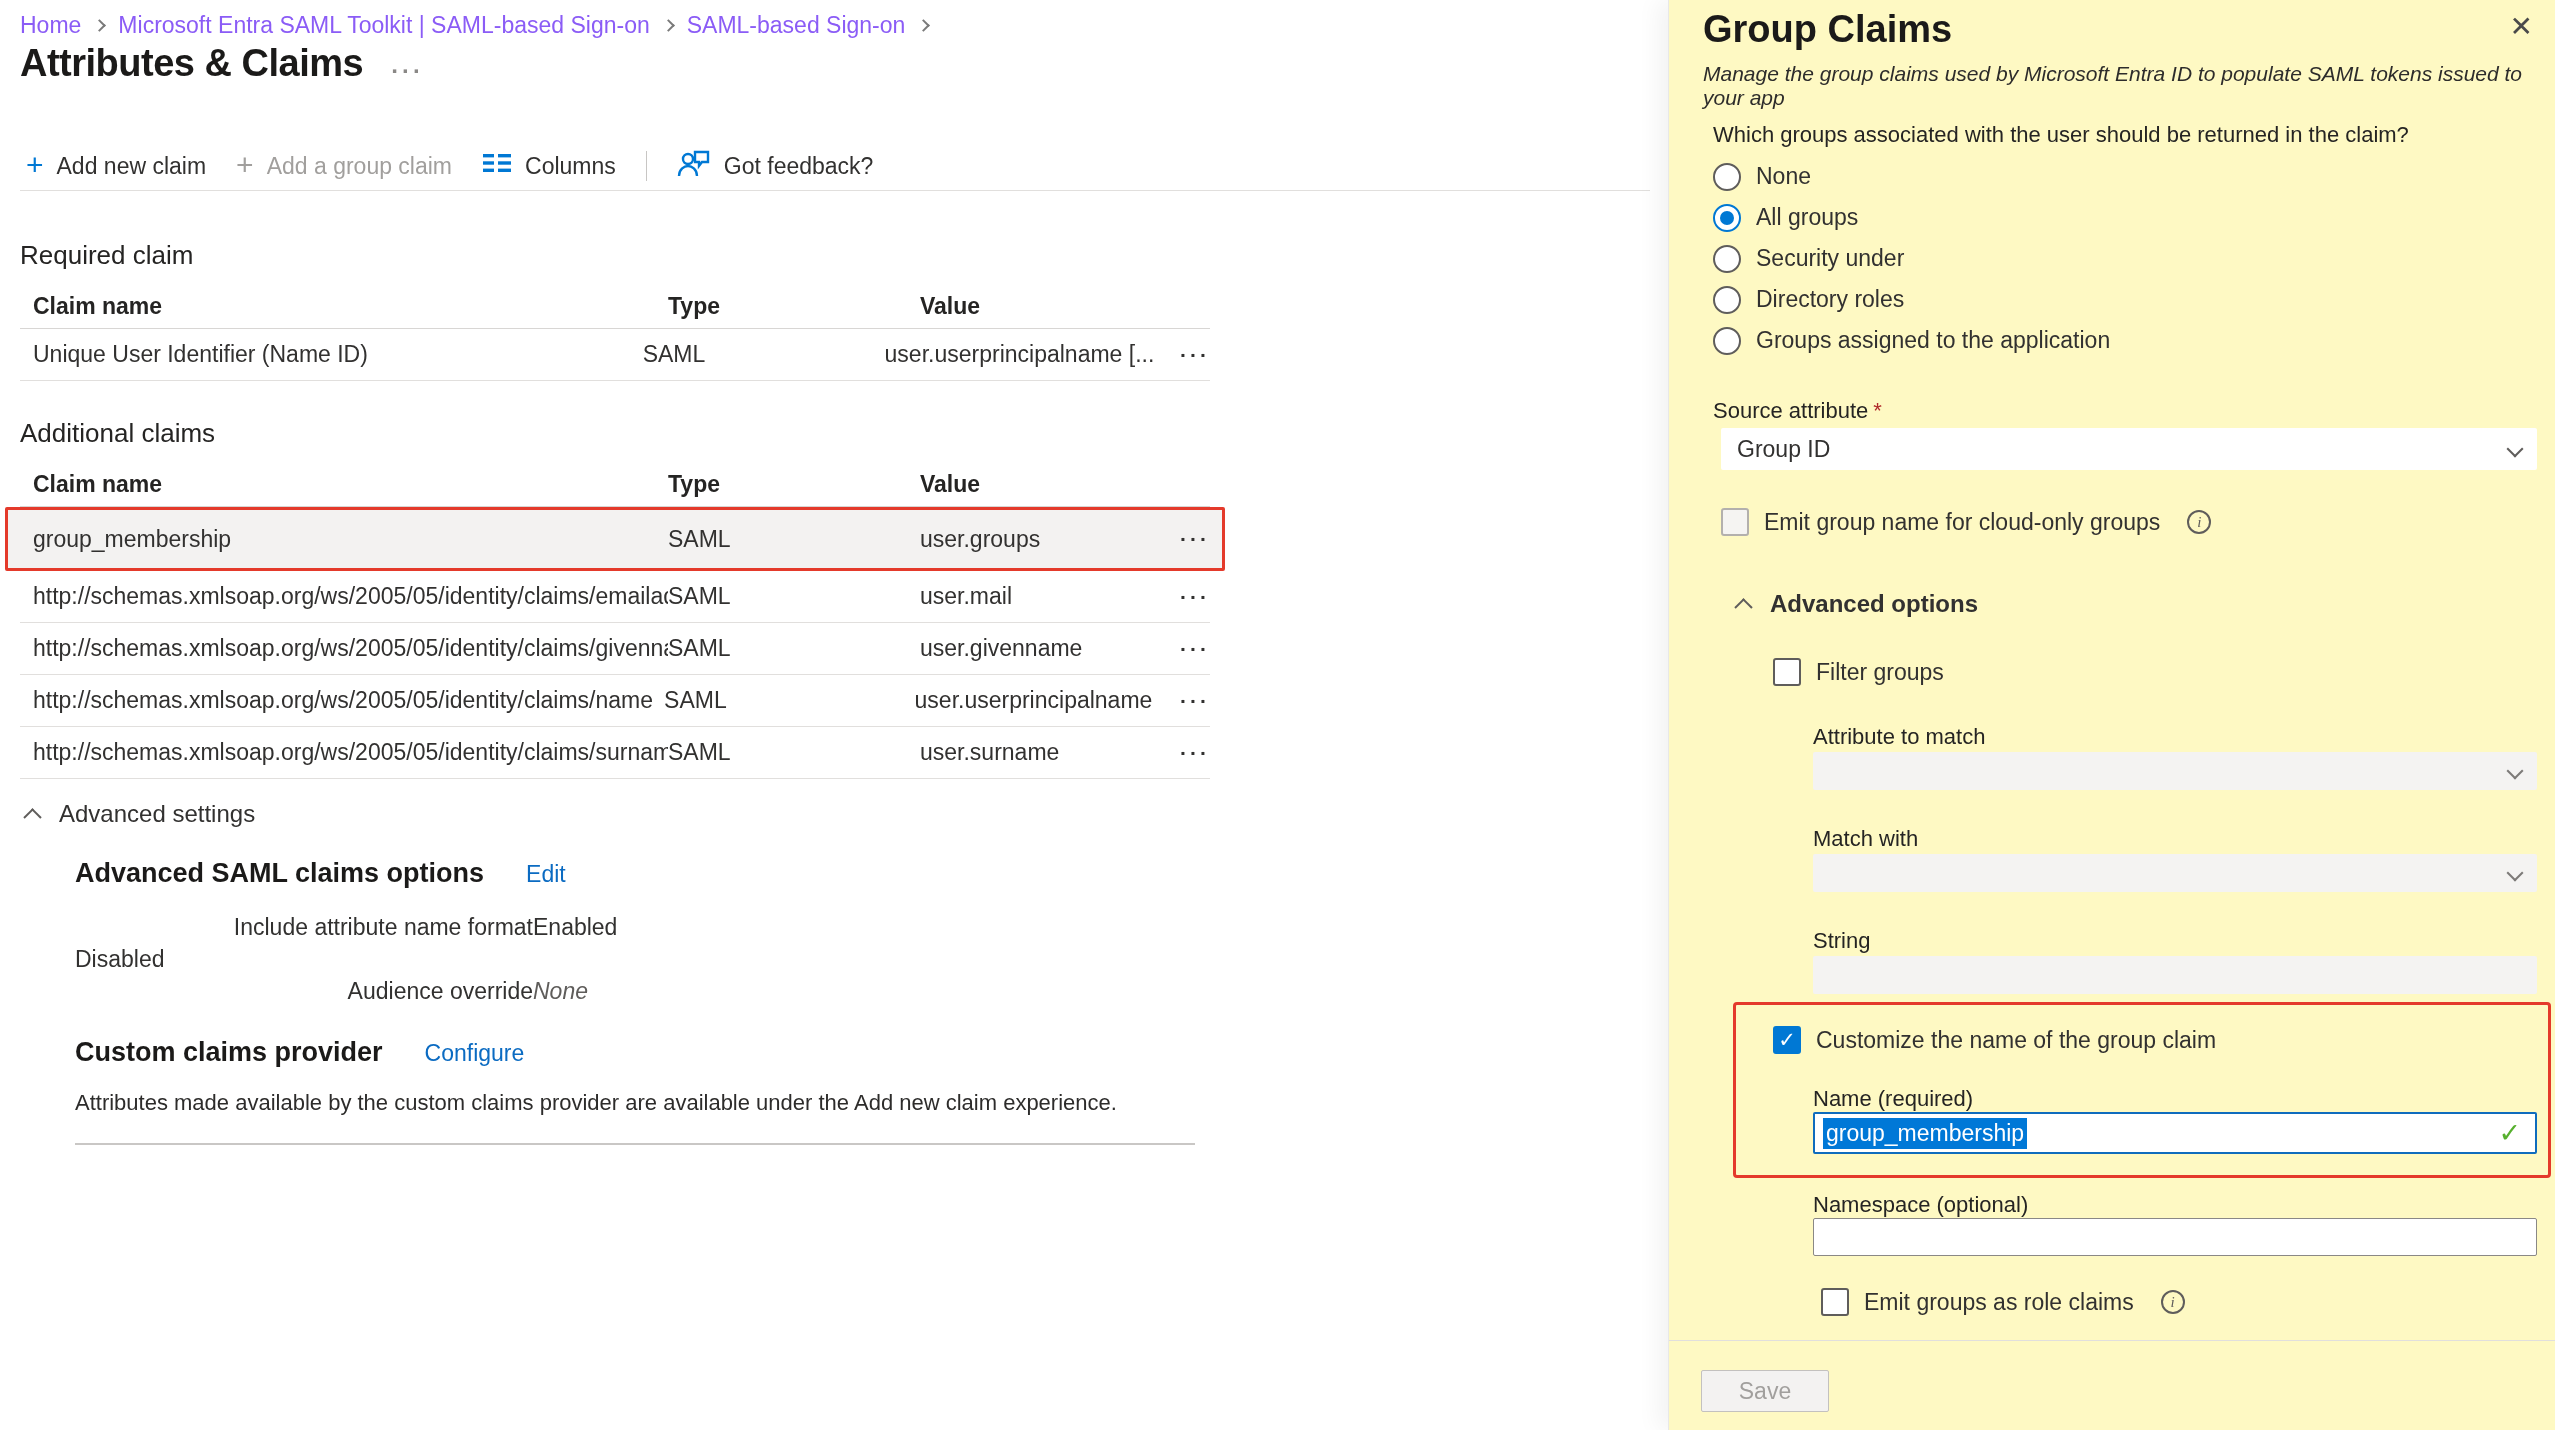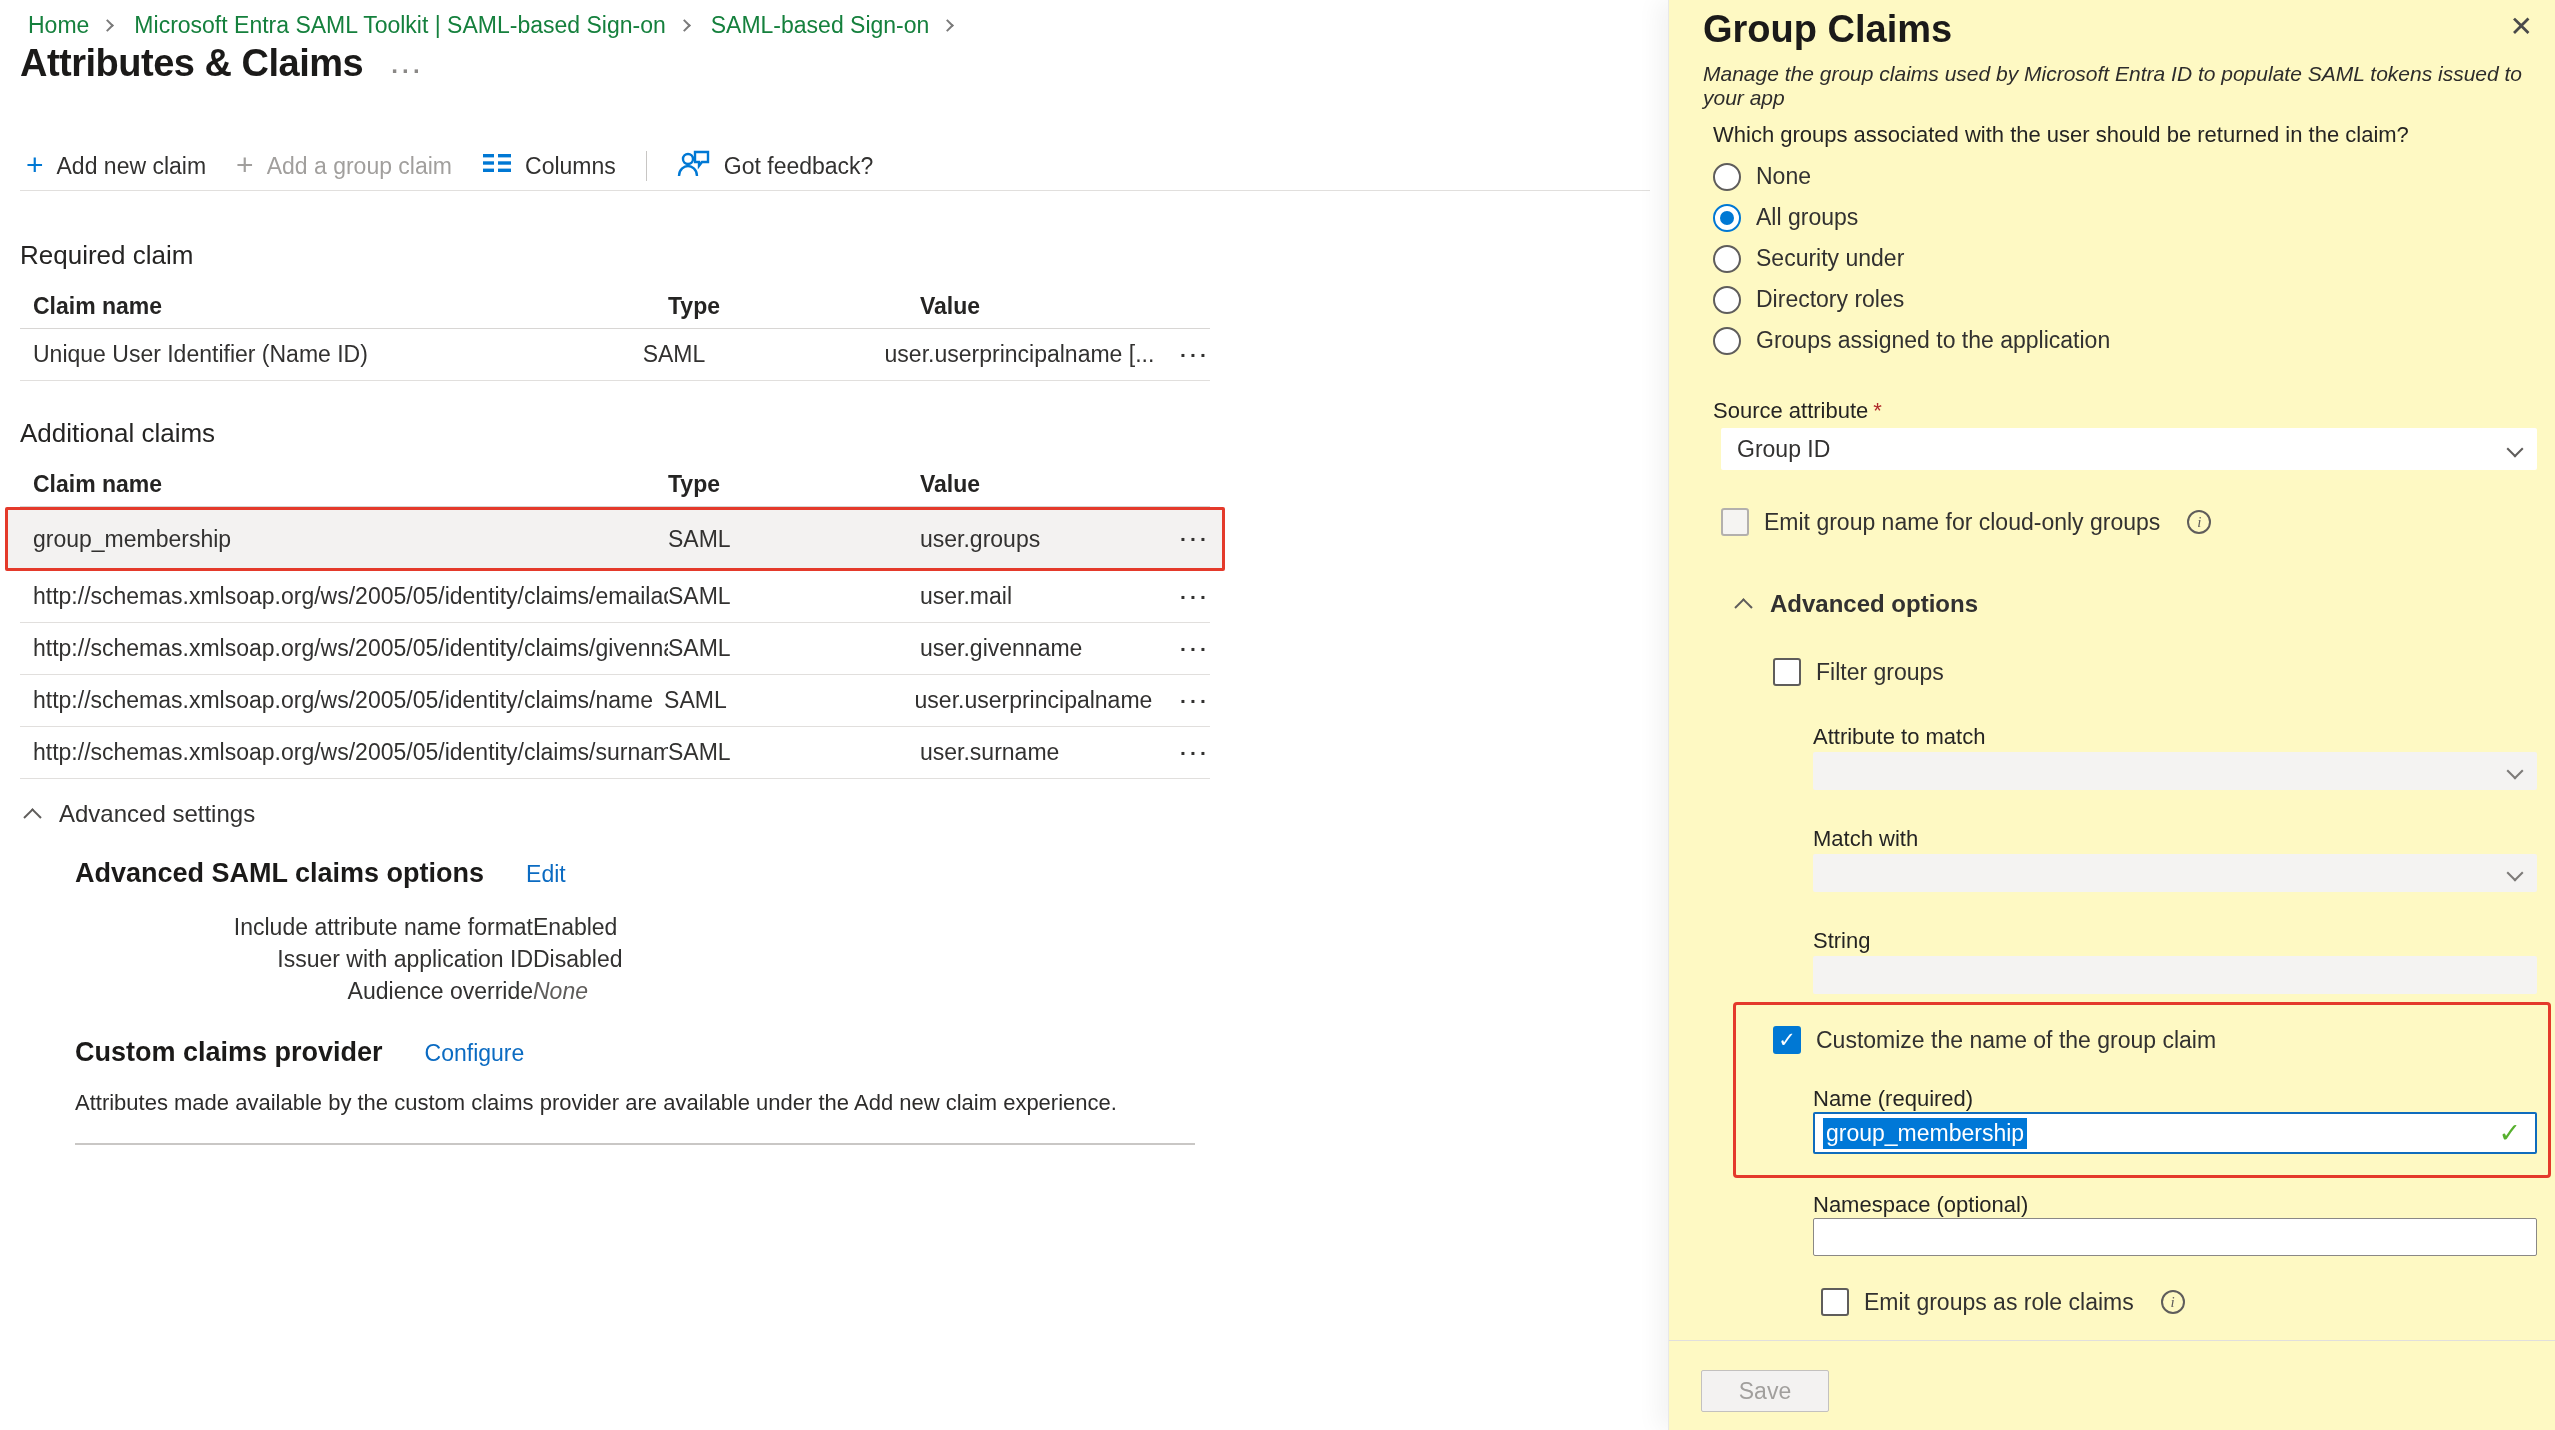--- a/index.html
+++ b/index.html
@@ -3,21 +3,21 @@
 <meta charset="utf-8">
 <style>
   * { margin:0; padding:0; box-sizing:border-box; }
   html,body { width:2555px; height:1430px; background:#ffffff; overflow:hidden;
               font-family:"Liberation Sans","DejaVu Sans",sans-serif; color:#323130; }
 
   .main { position:absolute; left:0; top:0; width:1668px; height:1430px; background:#fff; }
 
   
   .breadcrumb { position:absolute; left:20px; top:12px; display:flex; align-items:center; gap:12px; font-size:23px; }
-  .breadcrumb a { color:#15803d; text-decoration:none; cursor:pointer;margin-left:8px; }
+  .breadcrumb a { color:#8b5cf6; text-decoration:none; cursor:pointer; }
   .bc-sep { width:9px; height:9px; border-top:2px solid #7a7a7a; border-right:2px solid #7a7a7a;
             transform:rotate(45deg); margin:0 2px; }
 
   
   .title-row { position:absolute; left:20px; top:42px; display:flex; align-items:center; gap:28px; }
   .title-row h1 { font-size:38px; font-weight:700; color:#1b1a19; letter-spacing:-0.5px; }
   .more-btn { border:none; background:none; font-size:24px; font-weight:700; letter-spacing:3px;
               color:#8a8886; cursor:pointer; padding-top:14px; }
 
   
@@ -254,21 +254,20 @@
       <div class="h3-row">
         <h3>Advanced SAML claims options</h3>
         <a class="link">Edit</a>
       </div>
       <div class="kv-block">
         <div class="kv">
           <div class="k">Include attribute name format</div>
           <div class="v">Enabled</div>
         </div>
         <div class="kv">
-          <div class="k">Issuer with application ID</div>
           <div class="v">Disabled</div>
         </div>
         <div class="kv">
           <div class="k">Audience override</div>
           <div class="v italic">None</div>
         </div>
       </div>
       <div class="h3-row second">
         <h3>Custom claims provider</h3>
         <a class="link">Configure</a>

